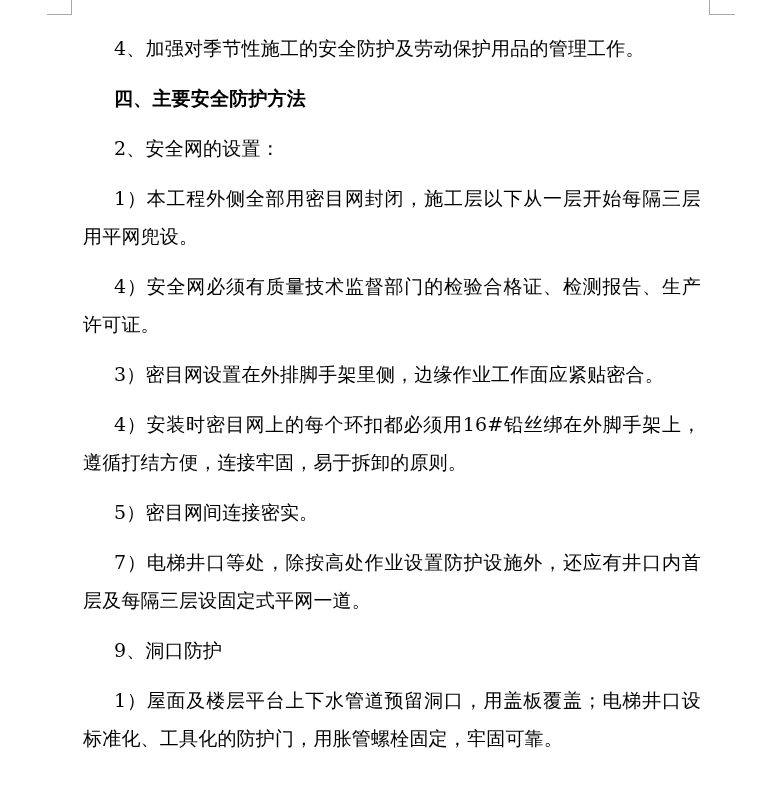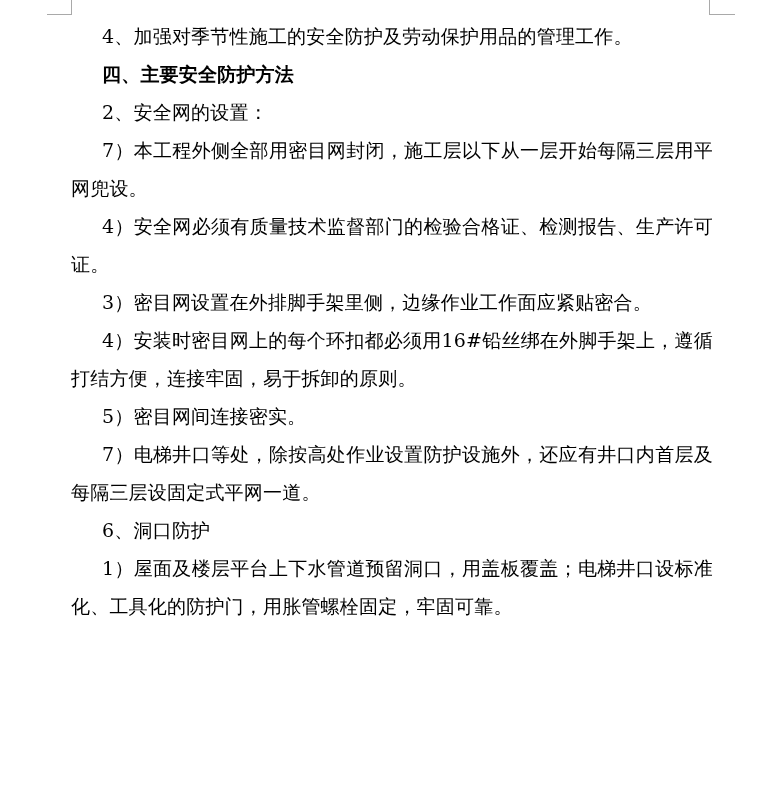--- a/index.html
+++ b/index.html
@@ -19,21 +19,21 @@
     position: absolute;
     background: #a9a9a9;
   }
   .doc-body {
     position: absolute;
     left: 71px;
     top: 17px;
     width: 642px;
   }
   p.para {
-    margin: 0;
+    margin: 12px;
     font-size: 19px;
     line-height: 38px;
     text-align: justify;
     text-justify: inter-ideograph;
     text-indent: 31px;
     letter-spacing: 0.2px;
     word-break: break-all;
   }
   p.para.bold {
     font-weight: bold;
@@ -44,21 +44,21 @@
 
 <div class="crop-mark" style="left: 71px; top: 0px; width: 1px; height: 14px; background: rgb(169, 169, 169);"></div>
 <div class="crop-mark" style="left: 47px; top: 14px; width: 25px; height: 1px; background: rgb(169, 169, 169);"></div>
 <div class="crop-mark" style="left: 709px; top: 0px; width: 1px; height: 14px; background: rgb(169, 169, 169);"></div>
 <div class="crop-mark" style="left: 709px; top: 14px; width: 26px; height: 1px; background: rgb(169, 169, 169);"></div>
 
 <div class="doc-body">
     <p class="para">4、加强对季节性施工的安全防护及劳动保护用品的管理工作。</p>
     <p class="para bold">四、主要安全防护方法</p>
     <p class="para">2、安全网的设置：</p>
-    <p class="para">7）本工程外侧全部用密目网封闭，施工层以下从一层开始每隔三层用平网兜设。</p>
+    <p class="para">1）本工程外侧全部用密目网封闭，施工层以下从一层开始每隔三层用平网兜设。</p>
     <p class="para">4）安全网必须有质量技术监督部门的检验合格证、检测报告、生产许可证。</p>
     <p class="para">3）密目网设置在外排脚手架里侧，边缘作业工作面应紧贴密合。</p>
     <p class="para">4）安装时密目网上的每个环扣都必须用16#铅丝绑在外脚手架上，遵循打结方便，连接牢固，易于拆卸的原则。</p>
     <p class="para">5）密目网间连接密实。</p>
     <p class="para">7）电梯井口等处，除按高处作业设置防护设施外，还应有井口内首层及每隔三层设固定式平网一道。</p>
-    <p class="para">6、洞口防护</p>
+    <p class="para">9、洞口防护</p>
     <p class="para">1）屋面及楼层平台上下水管道预留洞口，用盖板覆盖；电梯井口设标准化、工具化的防护门，用胀管螺栓固定，牢固可靠。</p>
   </div>
 
 </body></html>

